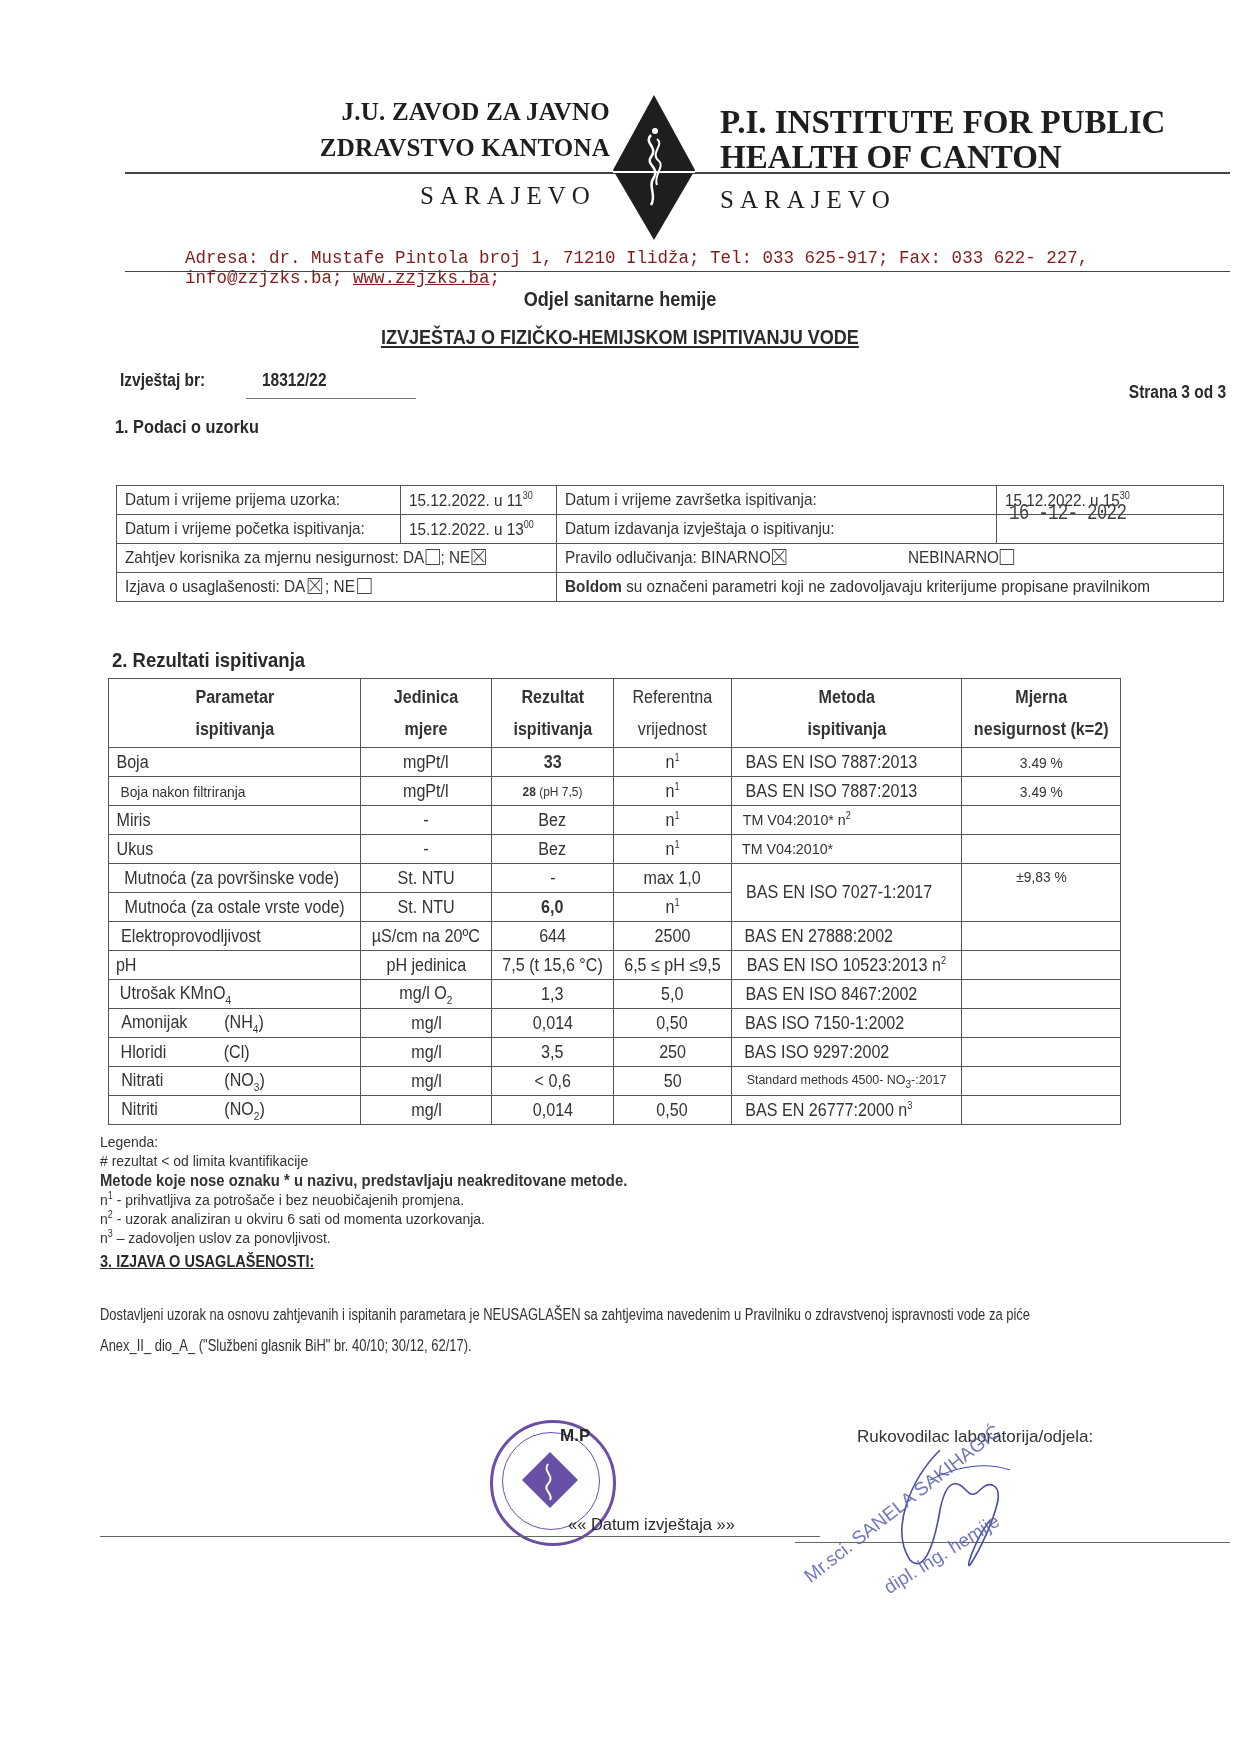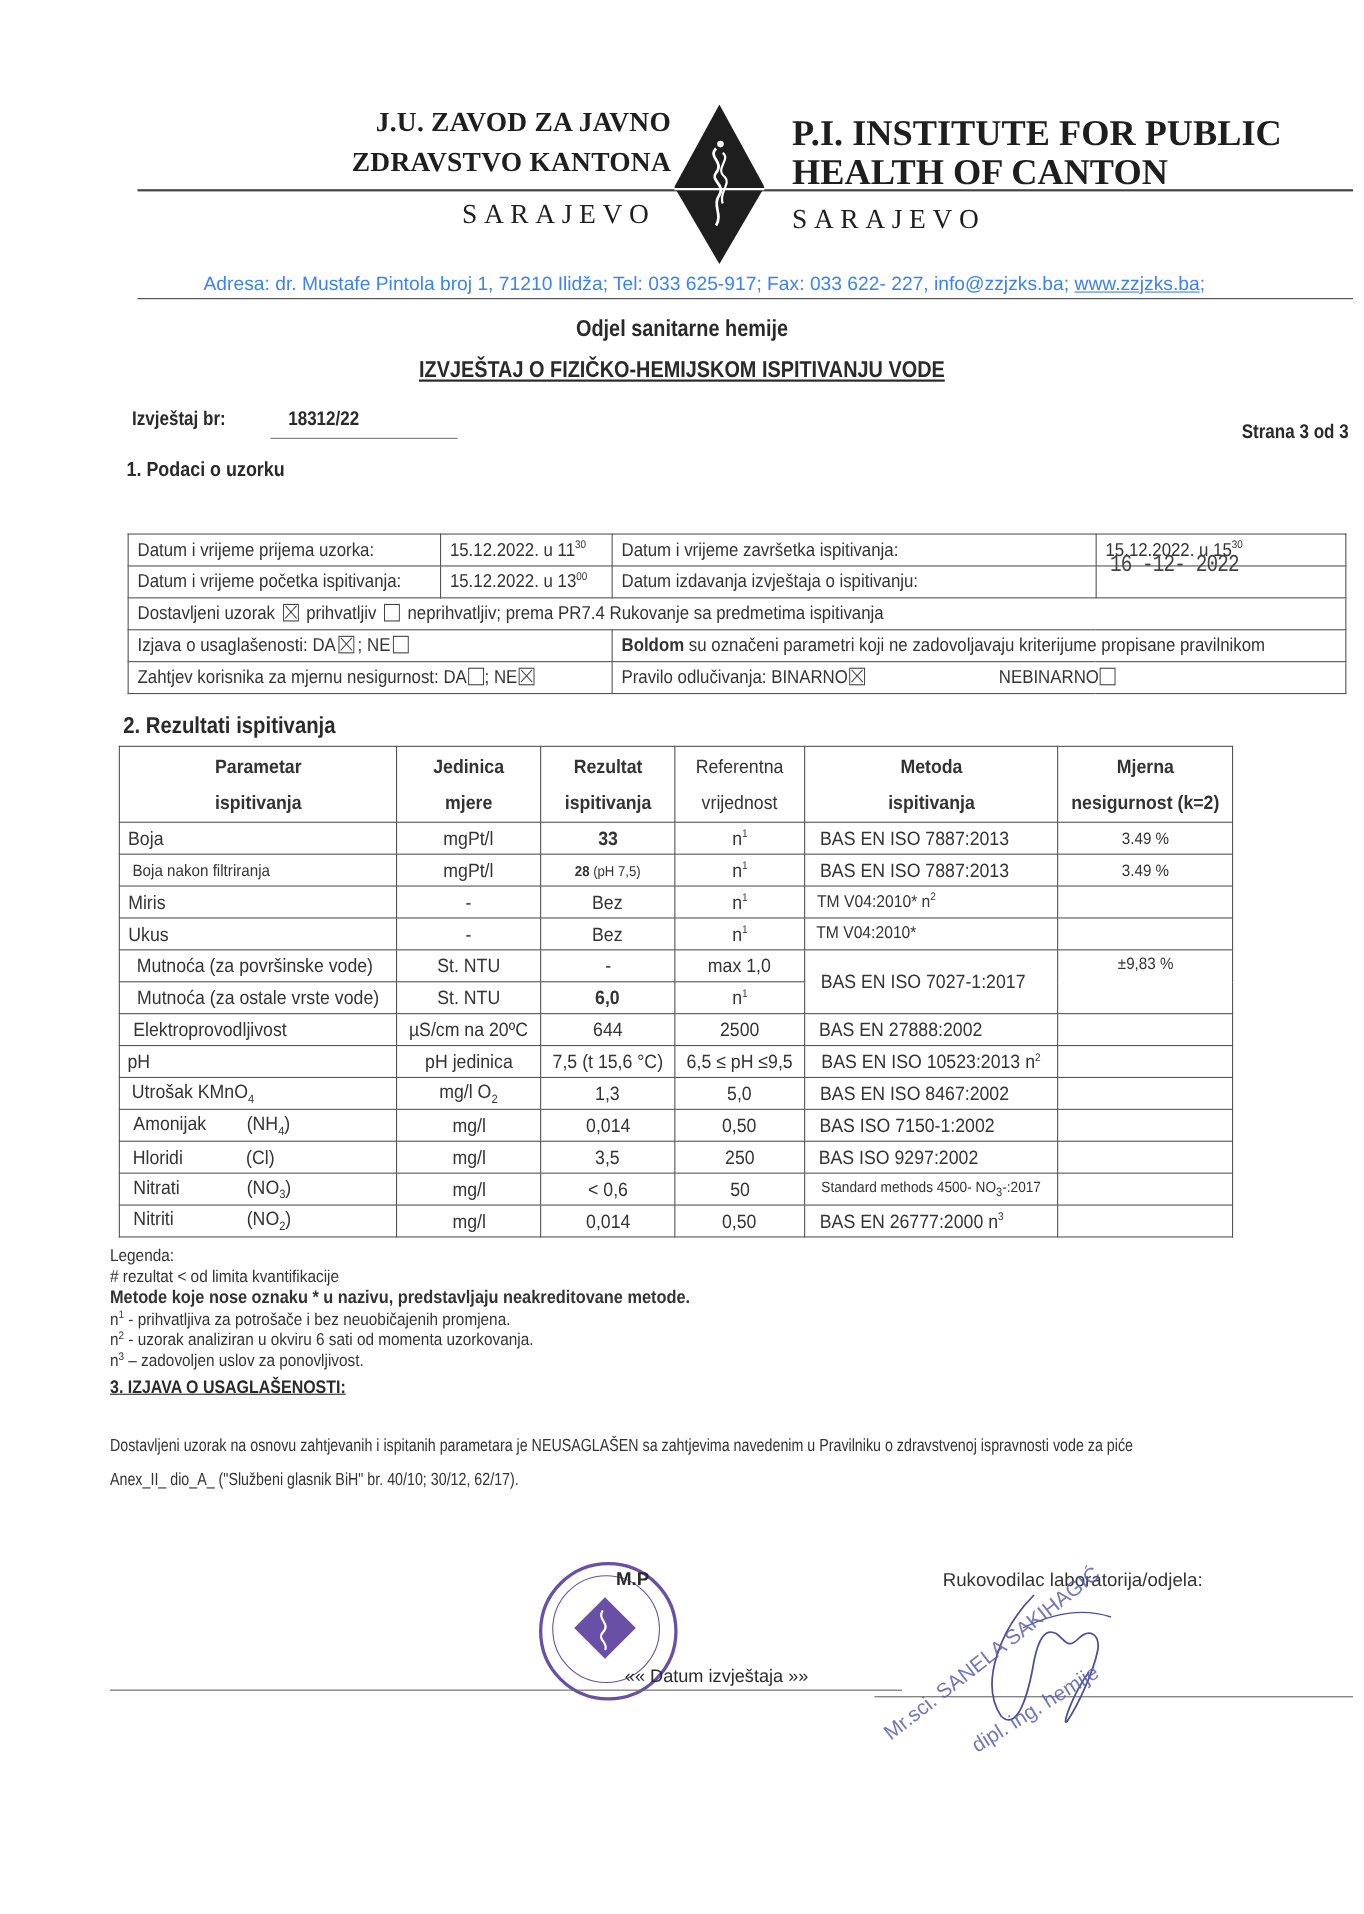--- a/index.html
+++ b/index.html
@@ -7,21 +7,21 @@
          font-family:"Liberation Sans", sans-serif; }
   .abs { position:absolute; }
   .cond { font-family:"Liberation Sans Narrow","Liberation Sans", sans-serif; transform-origin:left top; }
 
   
   .hdr-l { right:630px; text-align:right; font-family:"Liberation Serif", serif; font-weight:bold; font-size:25px; letter-spacing:0.2px; color:#1e1e1e; }
   .hdr-r { left:720px; font-family:"Liberation Serif", serif; font-weight:bold; font-size:33px; color:#1e1e1e; }
   .sar { font-family:"Liberation Serif", serif; font-size:25px; letter-spacing:6px; color:#1e1e1e; }
   .hline { height:1.5px; background:#444; }
 
-  .addr { left:185px; top:248px; font-family:Liberation Sans, sans-serif; font-size:17.5px; color:#3b82f6; }
+  .addr { left:185px; top:248px; font-family:Liberation Mono, monospace; font-size:17.5px; color:#7f1d1d; }
   .addr u { text-decoration:underline; }
 
   .dept { left:0; width:1240px; top:287px; text-align:center; font-weight:bold; font-size:21px; transform:scaleX(0.86); }
   .title { left:0; width:1240px; top:325px; text-align:center; font-weight:bold; font-size:21px; }
   .title span { text-decoration:underline; display:inline-block; transform:scaleX(0.86); }
 
   .small-b { font-weight:bold; font-size:18px; }
 
   table { border-collapse:collapse; }
   .info td { border:1.3px solid #555; font-size:17px; padding:2px 8px; height:24px; white-space:nowrap; color:#333; }
@@ -98,44 +98,35 @@
   </tr>
   <tr>
     <td><span class="t">Datum i vrijeme početka ispitivanja:</span></td>
     <td><span class="t"><span>15.12.2022. u 13</span><sup>00</sup></span></td>
     <td><span class="t">Datum izdavanja izvještaja o ispitivanju:</span></td>
     <td style="position:relative;">
       <span class="abs" style="left:12px; top:-14px; font-family:'Liberation Mono', monospace; font-size:22px; color:#444; letter-spacing:-1px; transform:scaleX(0.8); transform-origin:left top;">16 -12- 2022</span>
     </td>
   </tr>
   <tr>
-    <td colspan="4"><span class="t">
-      <span>Dostavljeni uzorak</span>
-      <span class="chk x"></span>
-      <span>prihvatljiv</span>
-      <span class="chk"></span>
-      <span>neprihvatljiv; prema PR7.4 Rukovanje sa predmetima ispitivanja</span>
-    </span></td>
-  </tr>
-  <tr>
-    <td colspan="2"><span class="t">
-      <span>Izjava o usaglašenosti: DA</span><span class="chk x"></span><span>; NE</span><span class="chk"></span>
-    </span></td>
-    <td colspan="2"><span class="t">
-      <b>Boldom</b><span> su označeni parametri koji ne zadovoljavaju kriterijume propisane pravilnikom</span>
-    </span></td>
-  </tr>
-  <tr>
     <td colspan="2"><span class="t">
       <span>Zahtjev korisnika za mjernu nesigurnost: DA</span><span class="chk" style="margin:0 1px;"></span><span>; NE</span><span class="chk x" style="margin:0 1px;"></span>
     </span></td>
     <td colspan="2"><span class="t">
       <span>Pravilo odlučivanja: BINARNO</span><span class="chk x" style="margin:0 1px;"></span>
       <span style="display:inline-block; width:125px;"></span>
       <span>NEBINARNO</span><span class="chk" style="margin:0 1px;"></span>
+    </span></td>
+  </tr>
+  <tr>
+    <td colspan="2"><span class="t">
+      <span>Izjava o usaglašenosti: DA</span><span class="chk x"></span><span>; NE</span><span class="chk"></span>
+    </span></td>
+    <td colspan="2"><span class="t">
+      <b>Boldom</b><span> su označeni parametri koji ne zadovoljavaju kriterijume propisane pravilnikom</span>
     </span></td>
   </tr>
 </tbody>
   </table>
 
 <div class="abs" style="left:112px; top:648px; font-size:21px; font-weight:bold; transform:scaleX(0.88); transform-origin:left top;">2. Rezultati ispitivanja</div>
 
 <table class="abs res" style="left:108px; top:678px; width:891px;">
   <colgroup>
       <col style="width:258px">

